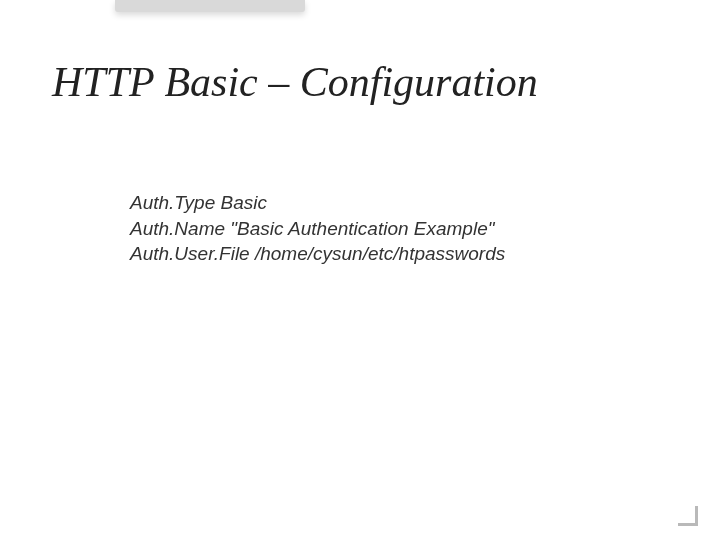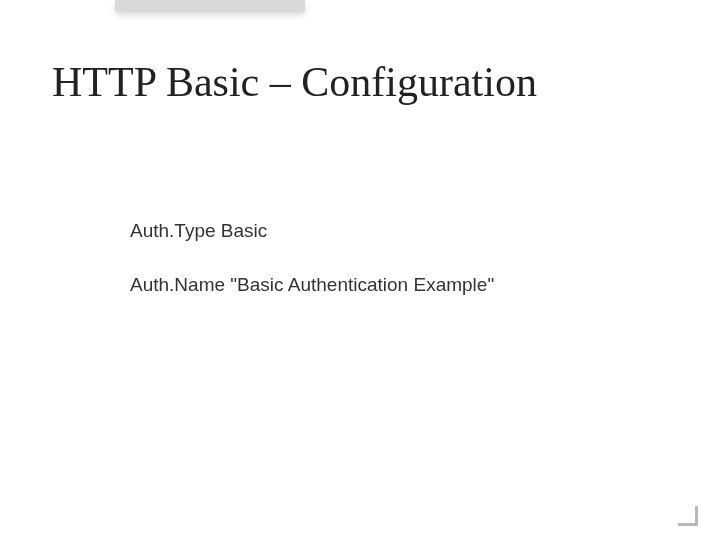--- a/index.html
+++ b/index.html
@@ -9,20 +9,21 @@
     height: 540px;
     background: #ffffff;
     font-family: Verdana, Geneva, sans-serif;
     overflow: hidden;
   }
   .slide {
     position: relative;
     width: 720px;
     height: 540px;
     box-sizing: border-box;
+    font-style: italic;
   }
   .top-shadow {
     position: absolute;
     top: 0;
     left: 115px;
     width: 190px;
     height: 12px;
     background: #d9d9d9;
     box-shadow: 0 3px 6px rgba(0,0,0,0.15);
     border-bottom-left-radius: 3px;
@@ -42,21 +43,20 @@
     position: absolute;
     top: 190px;
     left: 130px;
     font-family: Verdana, Geneva, sans-serif;
     font-size: 19px;
     line-height: 1.35;
     color: #333;
   }
   .body .line {
     white-space: nowrap;
-    margin-top: 28px;
   }
   .corner {
     position: absolute;
     bottom: 14px;
     right: 22px;
     width: 20px;
     height: 20px;
   }
   .corner .h {
     position: absolute;
@@ -79,19 +79,20 @@
 <body>
 
 <div class="slide">
   <div class="top-shadow"></div>
 
   <div class="title">HTTP Basic – Configuration</div>
 
   <div class="body">
     <div class="line">Auth.Type Basic</div>
     <div class="line">Auth.Name "Basic Authentication Example"</div>
+    <div class="line">Auth.User.File /home/cysun/etc/htpasswords</div>
   </div>
 
   <div class="corner">
     <div class="h"></div>
     <div class="v"></div>
   </div>
 </div>
 
 </body></html>

